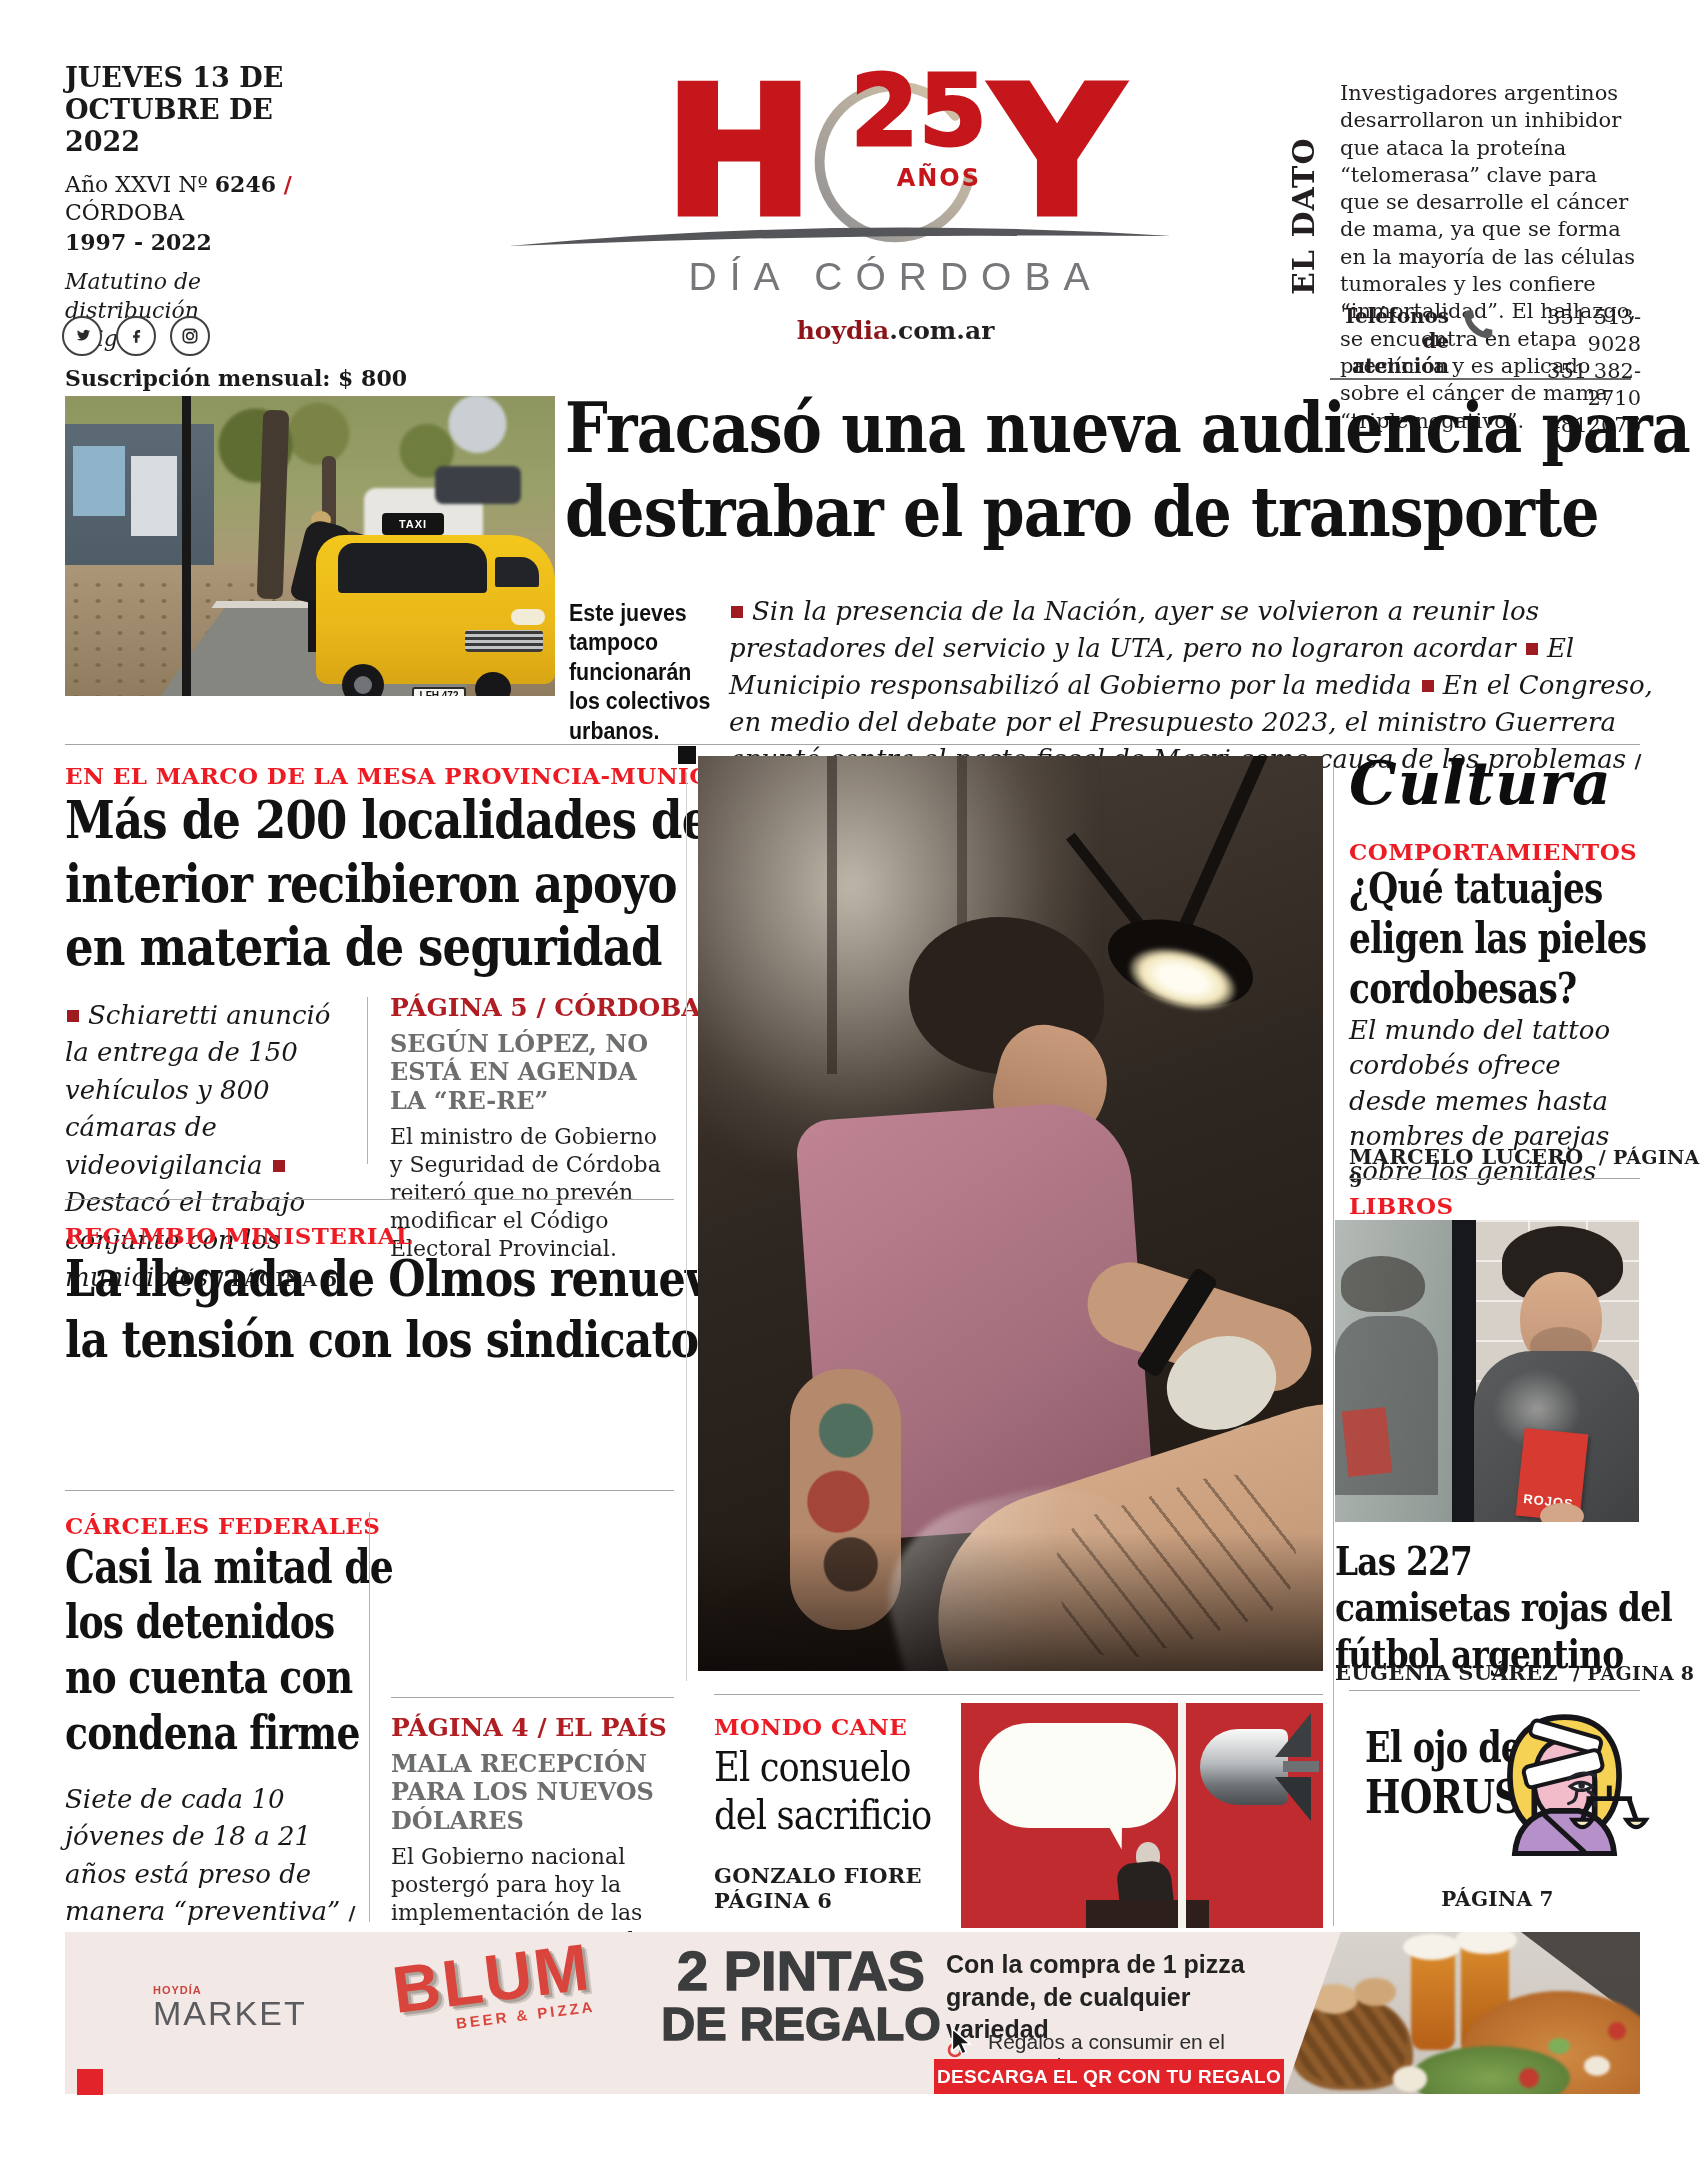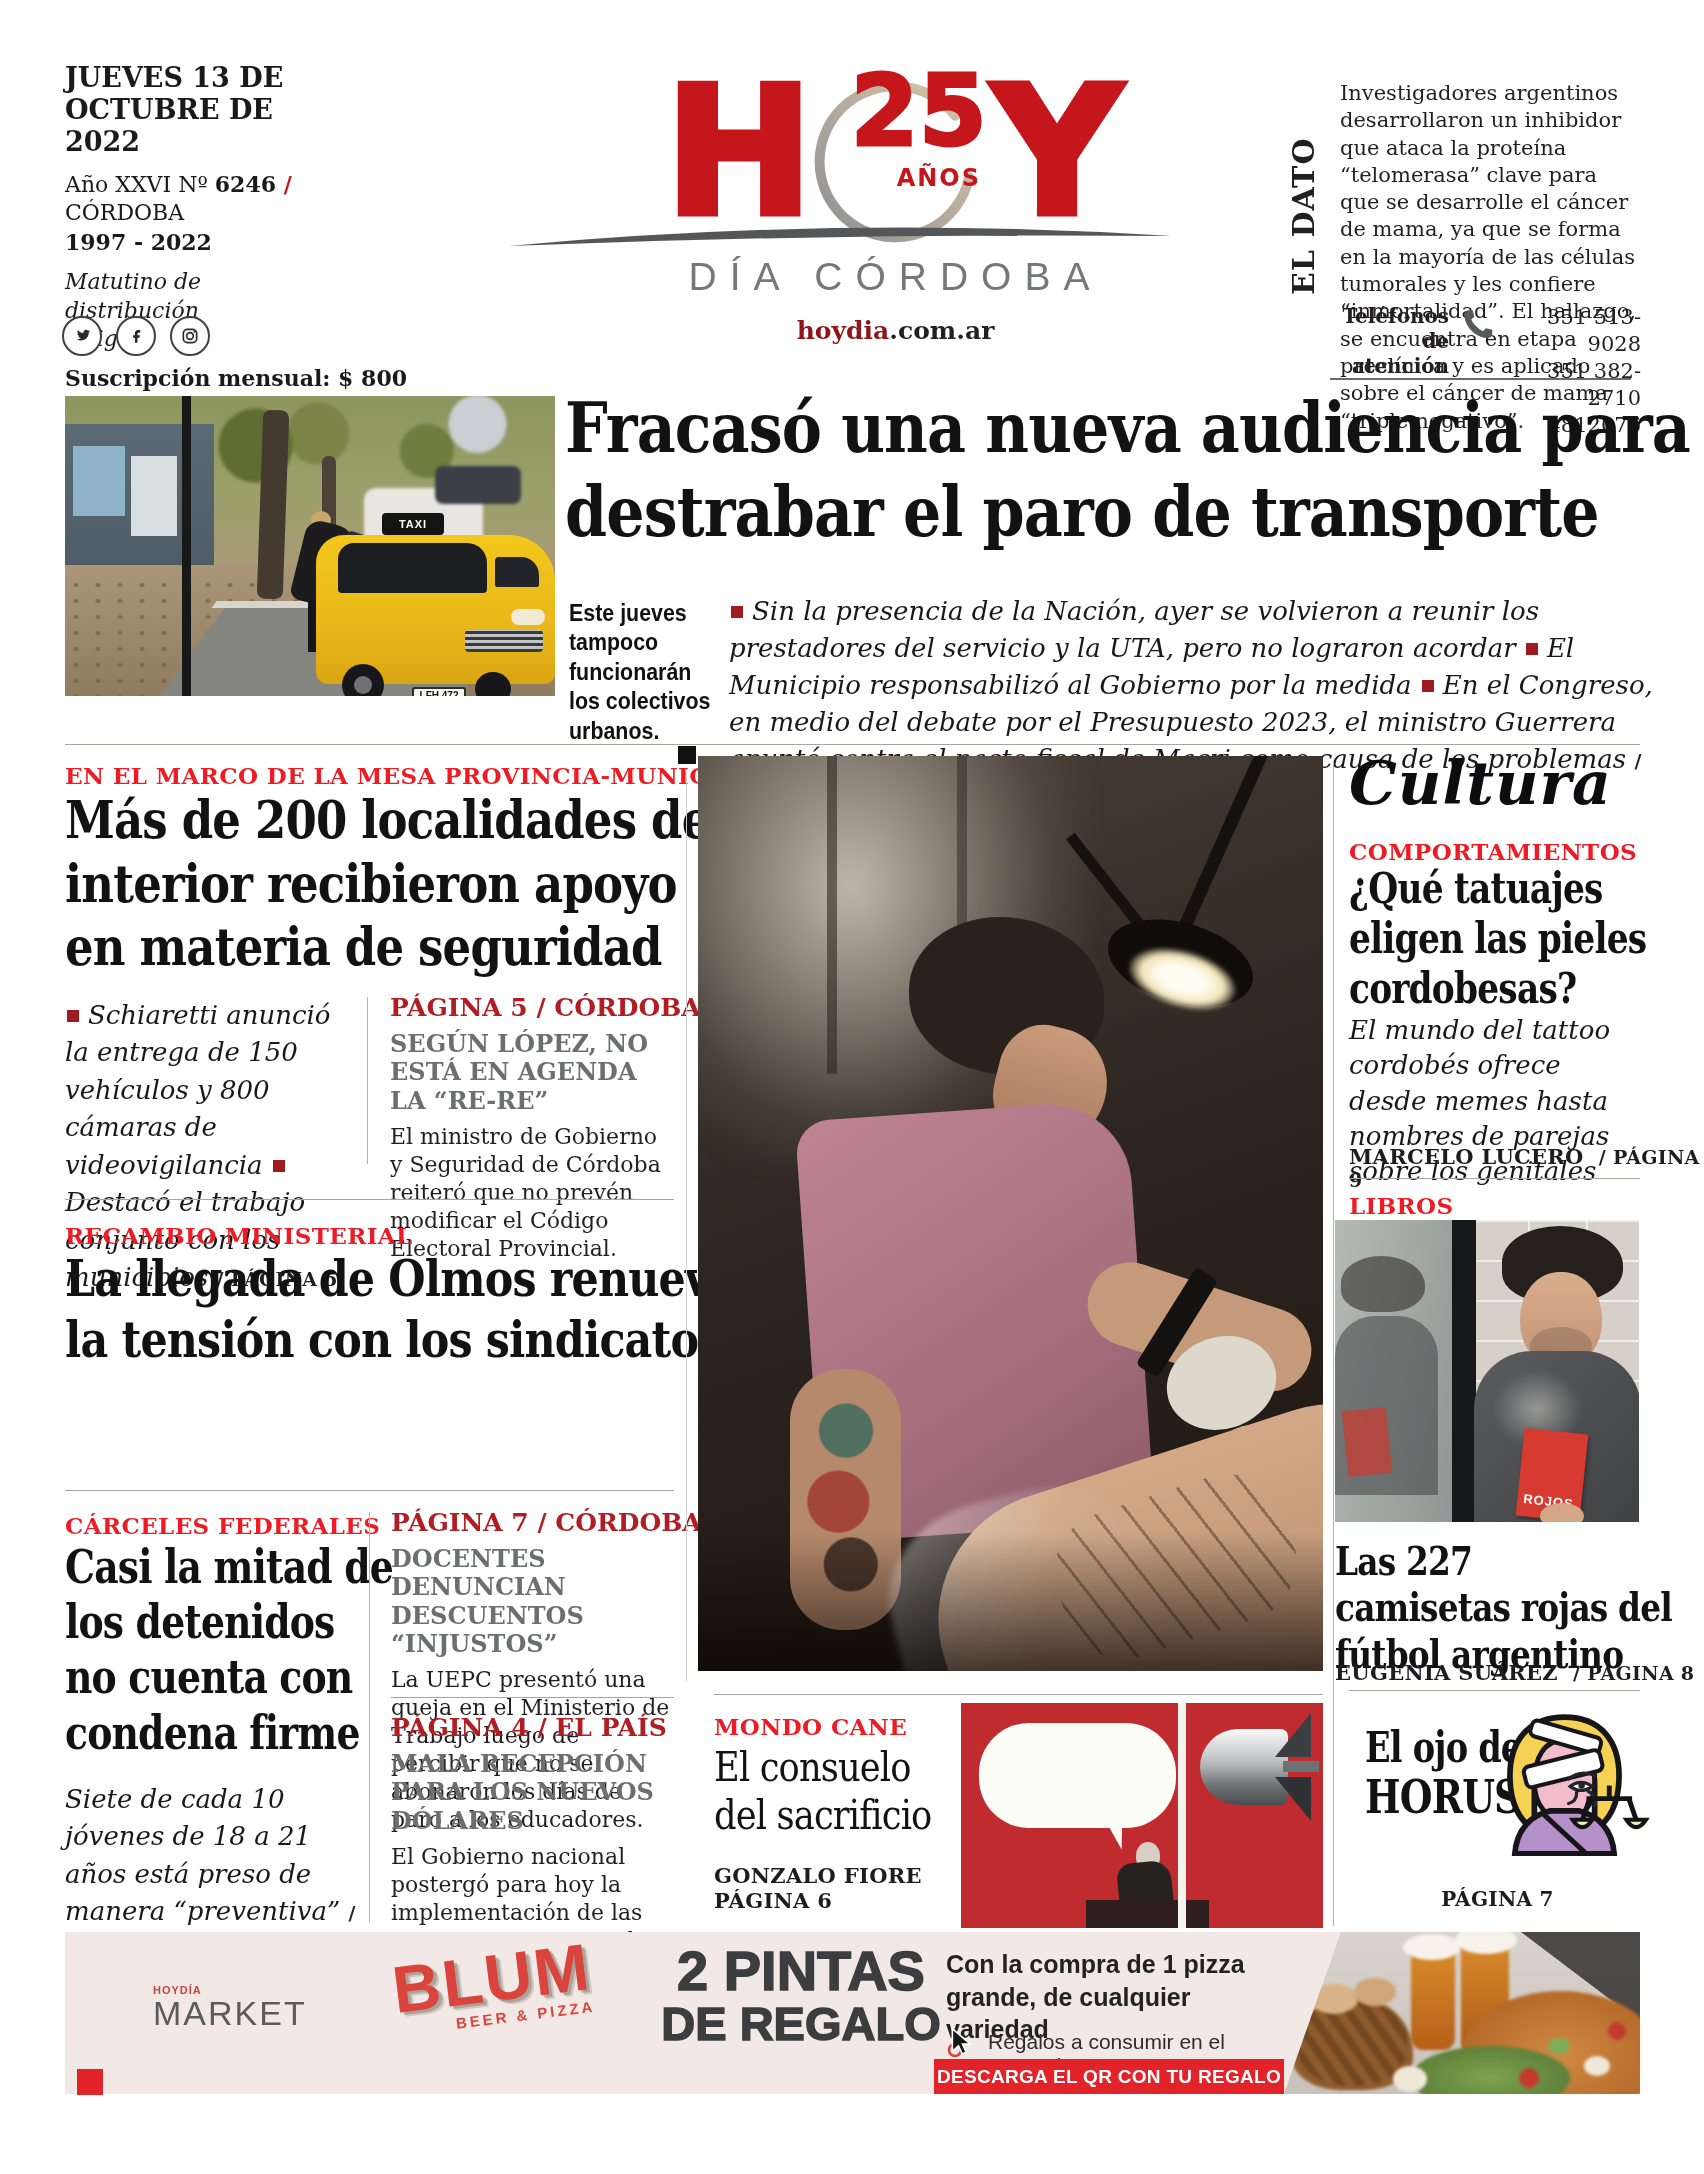--- a/index.html
+++ b/index.html
@@ -208,25 +208,20 @@
     <div>los detenidos</div>
     <div>no cuenta con</div>
     <div>condena firme</div>
   </div>
   <div class="abs deck" style="left:65px;top:1781px;width:299px;font-size:26px;line-height:1.44;">
     <span>Siete de cada 10 jóvenes de 18 a 21 años está preso de manera “preventiva”</span>
     <span class="pref">/ PÁGINA 15</span>
   </div>
   <div class="vline" style="left:369px;top:1512px;height:410px;"></div>
 
-  <div class="abs" style="left:391px;top:1508px;width:283px;">
-    <div class="plabel">PÁGINA 7 / CÓRDOBA</div>
-    <div class="gsub" style="margin-top:8px;">DOCENTES DENUNCIAN DESCUENTOS “INJUSTOS”</div>
-    <div class="body-sm" style="margin-top:8px;">La UEPC presentó una queja en el Ministerio de Trabajo luego de percibir que no se abonaron los días de paro a los educadores.</div>
-  </div>
   <div class="hline" style="left:391px;top:1697px;width:283px;"></div>
   <div class="abs" style="left:391px;top:1713px;width:283px;">
     <div class="plabel">PÁGINA 4 / EL PAÍS</div>
     <div class="gsub" style="margin-top:8px;">MALA RECEPCIÓN PARA LOS NUEVOS DÓLARES</div>
     <div class="body-sm" style="margin-top:8px;">El Gobierno nacional postergó para hoy la implementación de las nuevas cotizaciones de la moneda norteamericana.</div>
   </div>
 
   <div class="abs" style="left:678px;top:746px;width:18px;height:18px;background:#111;"></div>
   <div class="vline" style="left:686px;top:772px;height:909px;background:#d2cec9;"></div>
 

